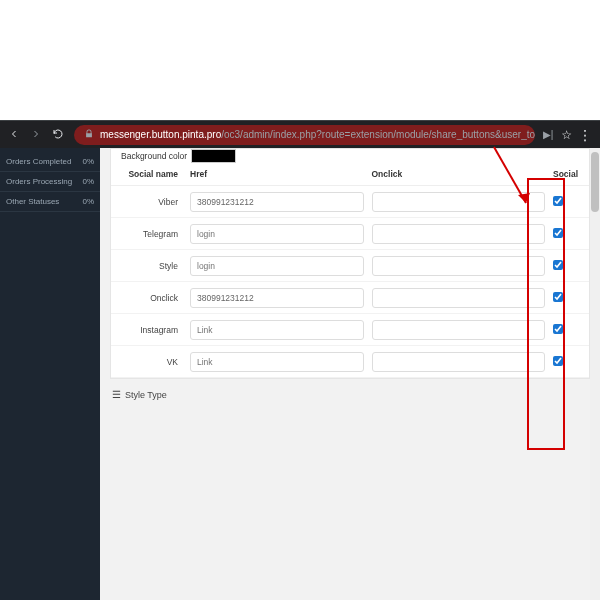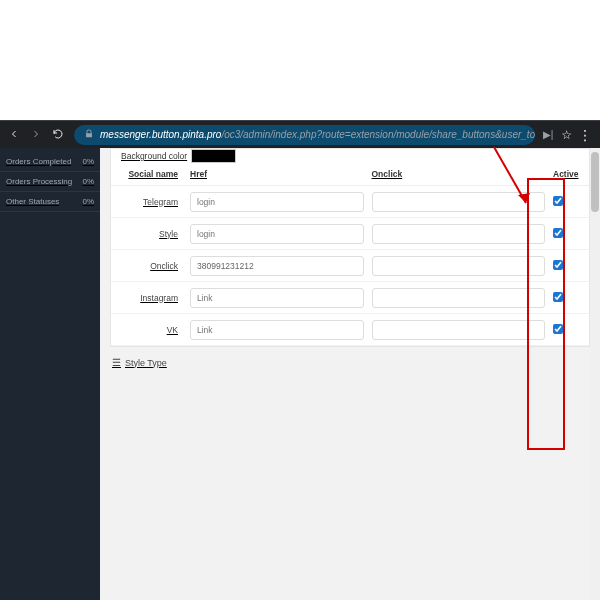--- a/index.html
+++ b/index.html
@@ -17,31 +17,30 @@
       height: 28px;
       display: flex;
       align-items: center;
       padding: 0 8px;
       font-size: 10px;
       border-top: 1px solid #3c4043;
     }
     .browser-nav-icons { display: flex; gap: 10px; align-items: center; }
     .browser-nav-icons svg { width: 12px; height: 12px; fill: #e8eaed; }
     .url-bar {
-      background: #0c4a6e;
+      background: #7f1d1d;
       border-radius: 12px;
       padding: 4px 10px;
       margin-left: 10px;
       flex: 1;
       display: flex;
       align-items: center;
       color: #9aa0a6;
       overflow: hidden;
       white-space: nowrap;
-      font-style: italic;
     }
     .url-bar .lock { margin-right: 6px; }
     .url-bar .url-host { color: #fff; }
     .url-bar .url-path { color: #9aa0a6; }
     .post-url-icons { display: flex; gap: 8px; margin-left: 8px; align-items: center; }
     .post-url-icons .star { color: #e8eaed; font-size: 12px; }
     .kebab { margin-left: 6px; color: #e8eaed; font-size: 14px; cursor: pointer; }
 
     .top-blank { background: #fff; height: 120px; }
 
@@ -142,21 +141,21 @@
       position: absolute;
       border: 2px solid #d40000;
       pointer-events: none;
     }
     .annot-arrow {
       position: absolute;
       pointer-events: none;
     }
     .annot-arrow svg { overflow: visible; }
 
-    .main-wrap { position: relative; text-decoration: underline; }
+    .main-wrap { position: relative; }
     .scrollbar-track {
       position: absolute;
       right: 0; top: 0; bottom: 0;
       width: 10px;
       background: #f0f0f0;
     }
     .scrollbar-thumb {
       position: absolute;
       right: 1px; top: 4px;
       width: 8px; height: 60px;
@@ -216,24 +215,30 @@
       <div class="bg-row">
         <span class="lbl">Background color</span>
         <div class="color-swatch"></div>
       </div>
       <table class="social">
         <thead>
           <tr>
             <th class="name-col">Social name</th>
             <th>Href</th>
             <th>Onclick</th>
-            <th class="active-col">Active</th>
+            <th class="active-col">Social</th>
           </tr>
         </thead>
         <tbody id="rows">
+            <tr>
+              <td class="name-cell">Viber</td>
+              <td><input class="txt-input filled" value="380991231212" style=""></td>
+              <td><input class="txt-input" value="" style=""></td>
+              <td class="chk-wrap"><input type="checkbox" checked="" style=""></td>
+            </tr>
             <tr>
               <td class="name-cell">Telegram</td>
               <td><input class="txt-input" placeholder="login" style=""></td>
               <td><input class="txt-input" value="" style=""></td>
               <td class="chk-wrap"><input type="checkbox" checked="" style=""></td>
             </tr>
             <tr>
               <td class="name-cell">Style</td>
               <td><input class="txt-input" placeholder="login" style=""></td>
               <td><input class="txt-input" value="" style=""></td>

